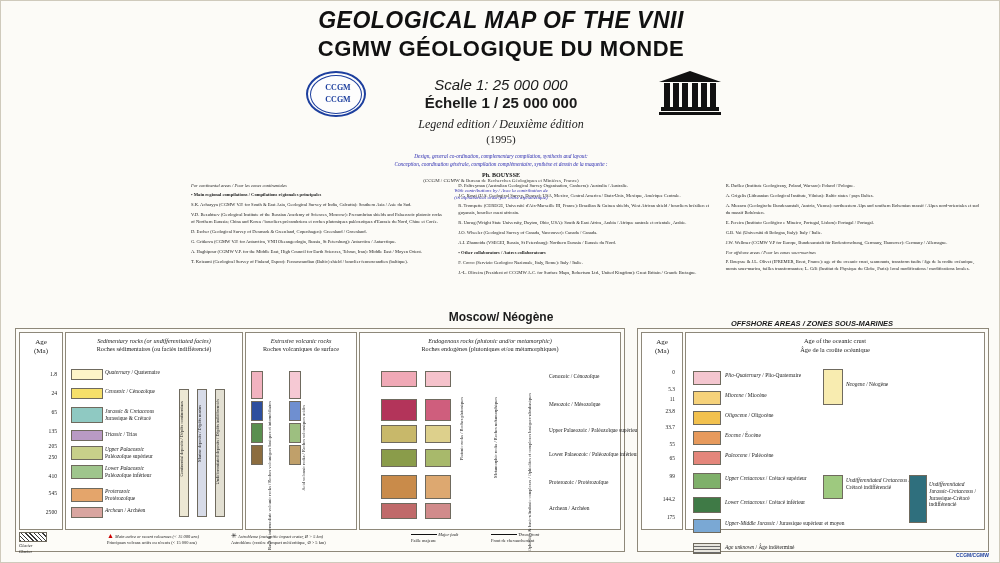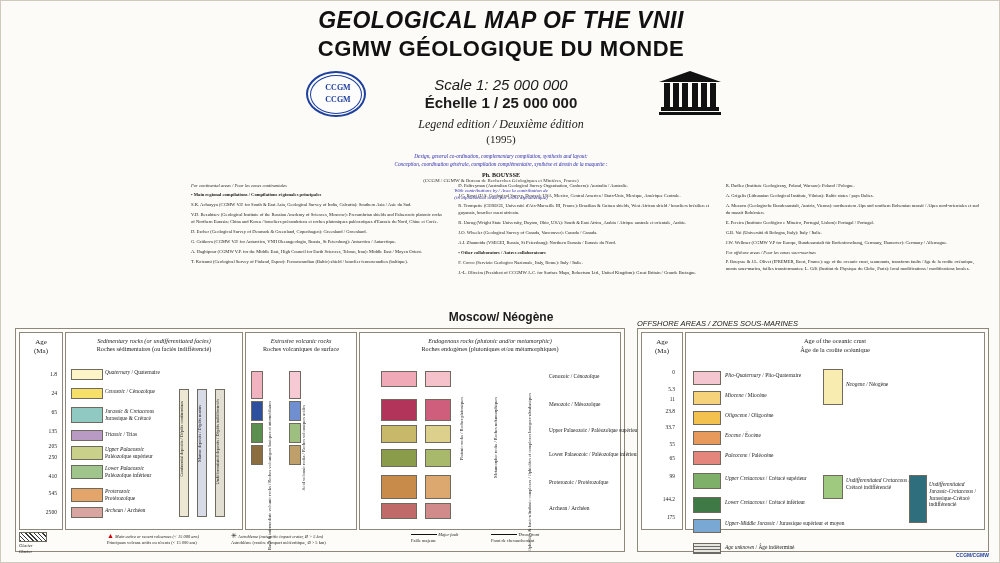--- a/index.html
+++ b/index.html
@@ -54,22 +54,22 @@
   .legend-title{position:absolute;left:0;top:309px;width:1000px;text-align:center;
       font-family:"Liberation Sans", sans-serif;font-weight:bold;font-size:12px;}
   .legend-title .fr{font-weight:bold;}
 
   
   .panel{position:absolute;background:#fdfcf8;border:1px solid #8e887a;}
   .panel-left{left:14px;top:327px;width:608px;height:222px;}
   .panel-right{left:636px;top:327px;width:350px;height:222px;}
   .cont-areas{position:absolute;left:14px;top:318px;width:608px;text-align:center;
       font-family:"Liberation Sans", sans-serif;font-style:italic;font-weight:bold;font-size:7.5px;}
-  .off-areas{position:absolute;left:636px;top:318px;width:350px;text-align:left;
-      font-family:"Liberation Sans", sans-serif;font-style:italic;font-weight:normal;font-size:7.5px;}
+  .off-areas{position:absolute;left:636px;top:318px;width:350px;text-align:center;
+      font-family:"Liberation Sans", sans-serif;font-style:italic;font-weight:bold;font-size:7.5px;}
 
   
   .agecol{position:absolute;left:18px;top:331px;width:42px;height:196px;border:1px solid #8e887a;background:#fff;}
   .agecol .hd{text-align:center;font-size:7px;padding-top:5px;line-height:1.3;}
   .agelist{position:absolute;left:18px;top:370px;width:42px;}
   .agelist div{font-size:5.6px;text-align:right;padding-right:4px;position:absolute;right:0;}
 
   .subpanel{position:absolute;border:1px solid #8e887a;background:#fff;}
   .sp1{left:64px;top:331px;width:176px;height:196px;}
   .sp2{left:244px;top:331px;width:110px;height:196px;}

